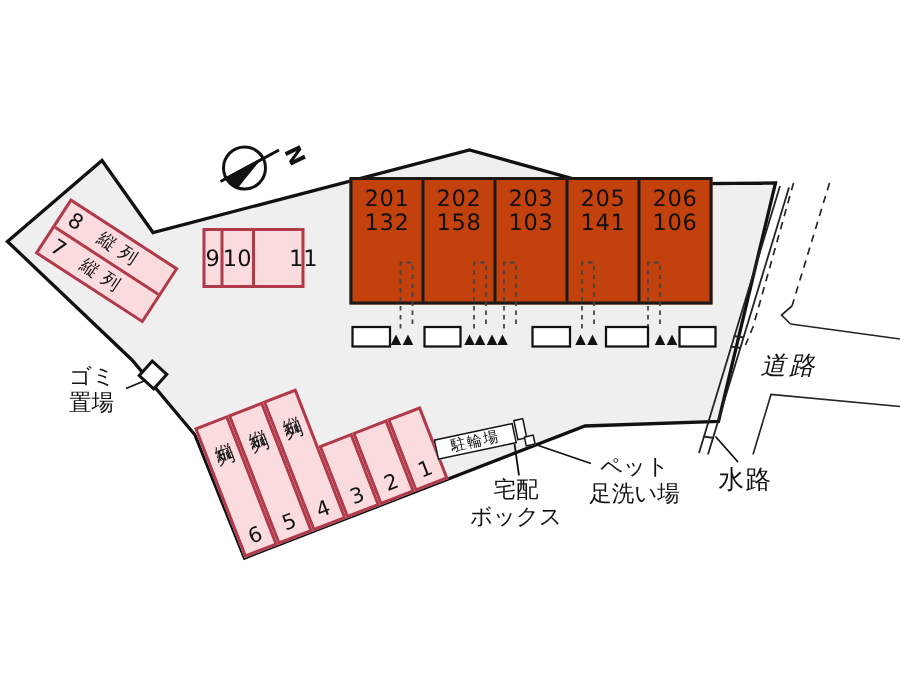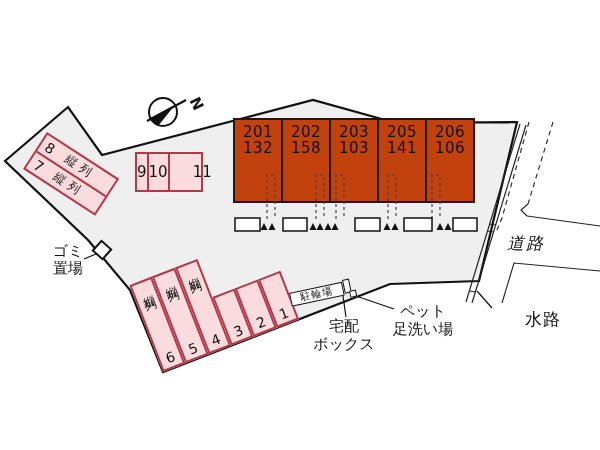--- a/index.html
+++ b/index.html
@@ -50,23 +50,23 @@
     background:#fff;border:1.5px solid #111;display:flex;align-items:center;justify-content:center;
     font-size:10px;letter-spacing:1px;white-space:nowrap;}
   .deliverybox{left:342px;top:280px;width:7px;height:14px;transform:rotate(-12deg);transform-origin:0 0;
     background:#fff;border:1.5px solid #111;}
   .petbox{left:349px;top:291px;width:7px;height:7px;transform:rotate(-12deg);transform-origin:0 0;
     background:#fff;border:1.5px solid #111;}
 
   
   .lbl{position:absolute;white-space:nowrap;}
   .lbl-parking{left:149px;top:220px;font-size:17px;letter-spacing:2px;}
-  .lbl-garbage{left:46px;top:243px;width:44px;text-align:center;font-size:15px;line-height:1.1;}
+  .lbl-garbage{left:46px;top:243px;width:44px;font-size:15px;line-height:1.1;}
   .lbl-road{left:507px;top:232px;font-size:17px;letter-spacing:2px;font-style:italic;}
-  .lbl-water{left:479px;top:308px;font-size:17px;letter-spacing:1px;margin-left:46px;}
+  .lbl-water{left:479px;top:308px;font-size:17px;letter-spacing:1px;}
   .lbl-delivery{left:306px;top:317px;width:76px;text-align:center;font-size:15px;line-height:1.2;}
   .lbl-pet{left:383px;top:302px;width:80px;text-align:center;font-size:15px;line-height:1.2;}
 </style>
 </head>
 <body>
 
 <div class="stage">
 
   <svg id="svg-base" width="600" height="450" viewBox="0 0 600 450">
 

